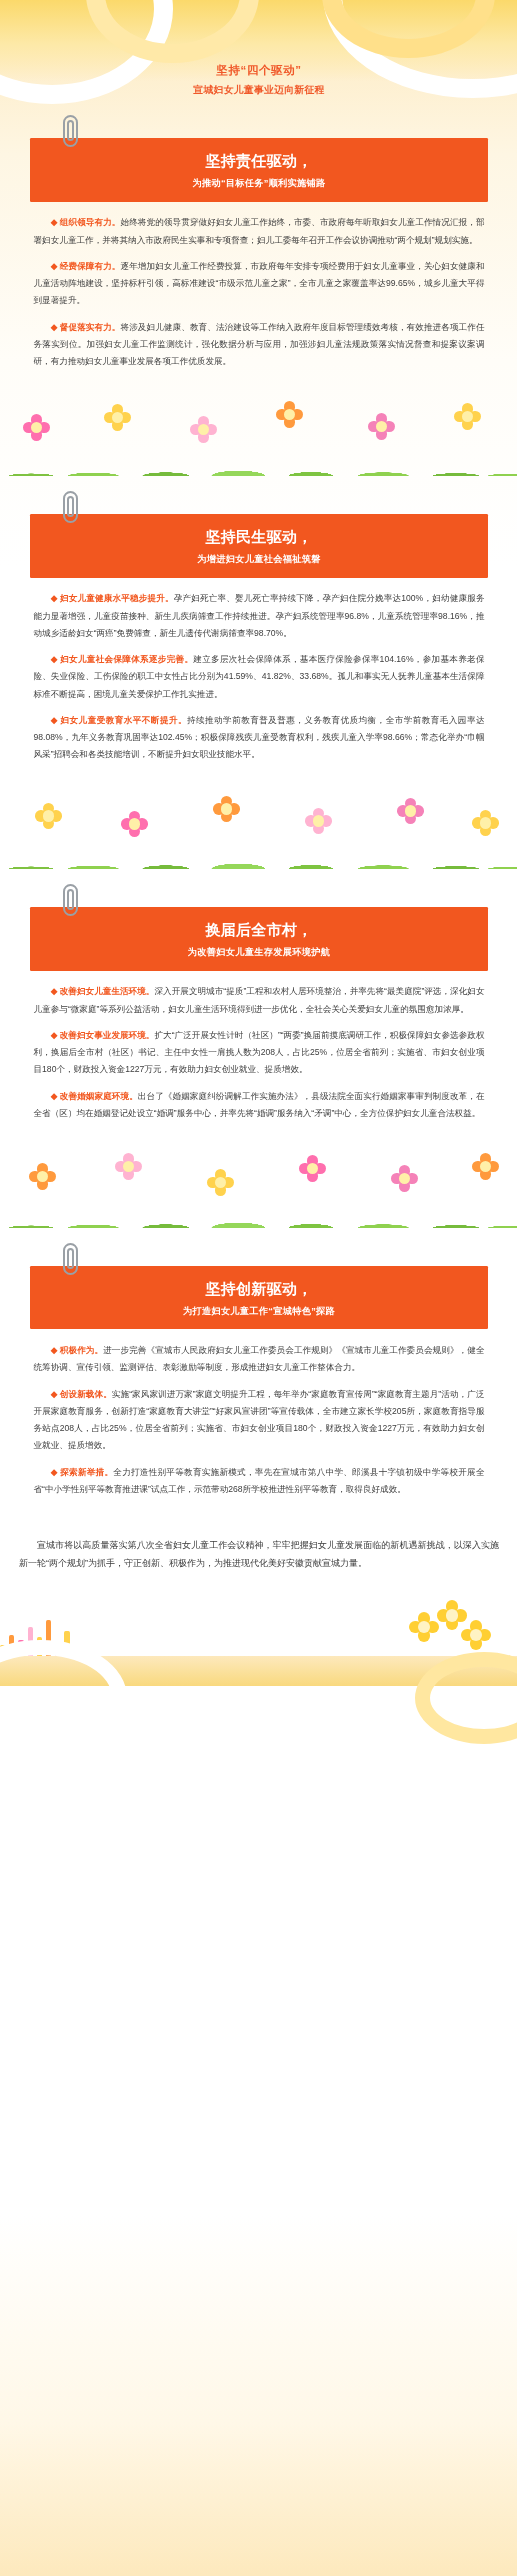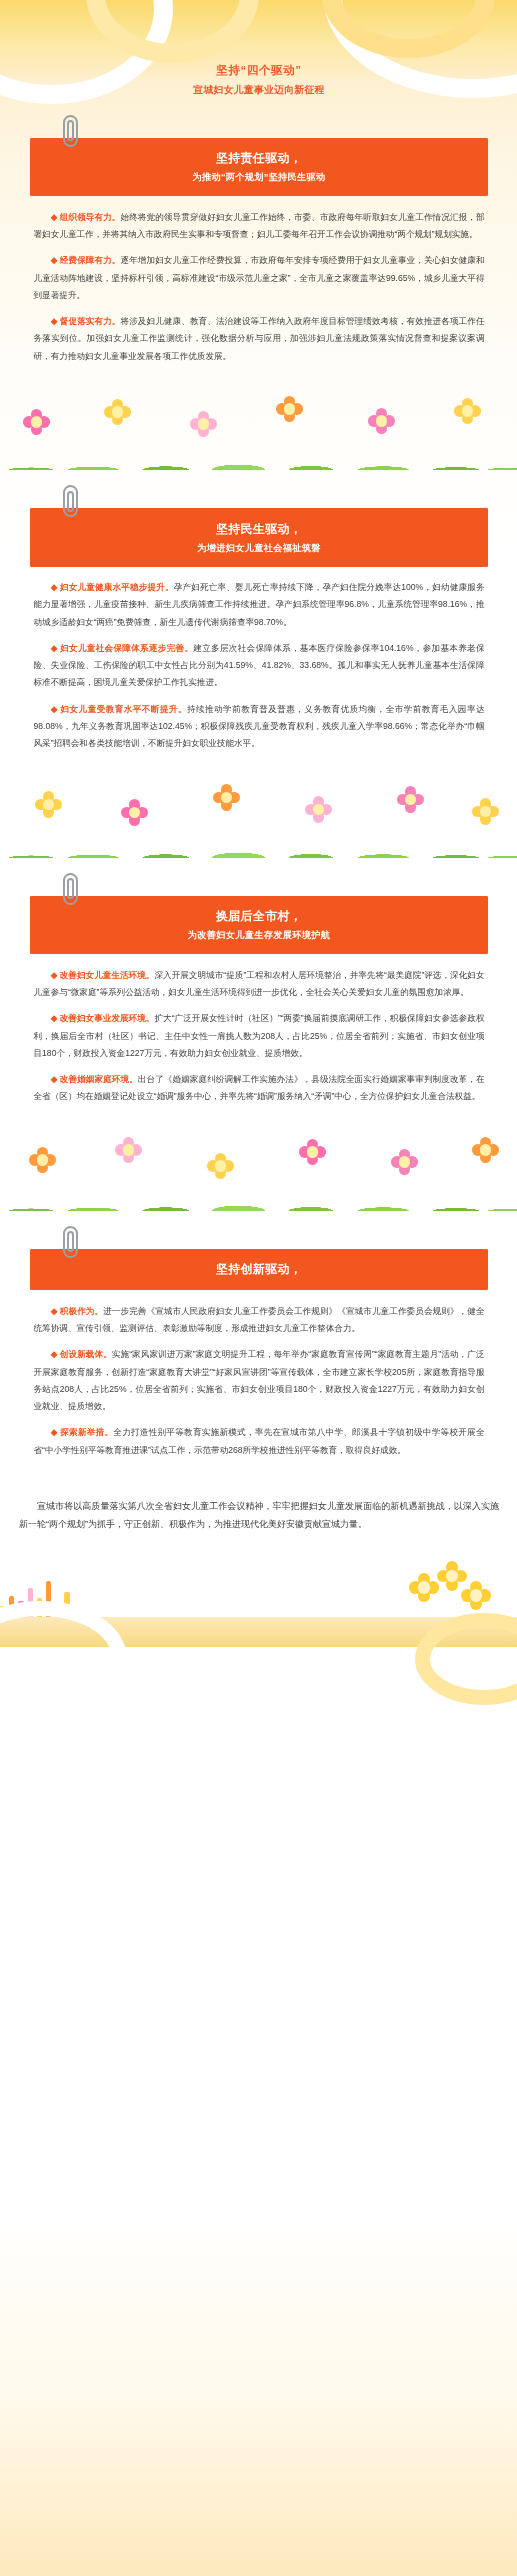--- a/index.html
+++ b/index.html
@@ -99,21 +99,21 @@
   }
 
   .banner {
     background:#f2571f;
     color:#fff;
     text-align:center;
     padding:9.2px 5.8px 9.8px 5.8px;
     border-radius:1.2px;
     margin-top:-7px;
   }
-  .banner .b1 { font-size:12px; font-weight:bold; line-height:1.85; letter-spacing:0.3px; }
+  .banner .b1 { font-size:15px; font-weight:bold; line-height:1.85; letter-spacing:0.3px; }
   .banner .b2 { font-size:9.2px; font-weight:bold; line-height:1.85; letter-spacing:0.3px; }
 
   .body-block {
     padding:12.7px 3.5px 5.8px 3.5px;
   }
   .item { margin-bottom:9.2px; }
   .item p {
     font-size:8.6px;
     line-height:2.0;
     color:#3d3d3d;
@@ -224,21 +224,21 @@
 
     <div class="section">
       <div class="clip-wrap">
         <div class="clip">
           <div class="outer"></div>
             <div class="inner"></div>
         </div>
       </div>
       <div class="banner">
         <div class="b1">坚持责任驱动，</div>
-        <div class="b2">为推动“两个规划”坚持民生驱动</div>
+        <div class="b2">为推动“目标任务”顺利实施铺路</div>
       </div>
       <div class="body-block">
         <div class="item">
           <p><span class="dia">◆</span>
              <span class="lead">组织领导有力。</span><span>始终将党的领导贯穿做好妇女儿童工作始终，市委、市政府每年听取妇女儿童工作情况汇报，部署妇女儿童工作，并将其纳入市政府民生实事和专项督查；妇儿工委每年召开工作会议协调推动“两个规划”规划实施。</span></p>
         </div>
         <div class="item">
           <p><span class="dia">◆</span>
              <span class="lead">经费保障有力。</span><span>逐年增加妇女儿童工作经费投算，市政府每年安排专项经费用于妇女儿童事业，关心妇女健康和儿童活动阵地建设，坚持标杆引领，高标准建设“市级示范儿童之家”，全市儿童之家覆盖率达99.65%，城乡儿童大平得到显著提升。</span></p>
         </div>
@@ -443,20 +443,21 @@
 
     <div class="section">
       <div class="clip-wrap">
         <div class="clip">
           <div class="outer"></div>
             <div class="inner"></div>
         </div>
       </div>
       <div class="banner">
         <div class="b1">坚持创新驱动，</div>
+        <div class="b2">为打造妇女儿童工作“宣城特色”探路</div>
       </div>
       <div class="body-block">
         <div class="item">
           <p><span class="dia">◆</span>
              <span class="lead">积极作为。</span><span>进一步完善《宣城市人民政府妇女儿童工作委员会工作规则》《宣城市儿童工作委员会规则》，健全统筹协调、宣传引领、监测评估、表彰激励等制度，形成推进妇女儿童工作整体合力。</span></p>
         </div>
         <div class="item">
           <p><span class="dia">◆</span>
              <span class="lead">创设新载体。</span><span>实施“家风家训进万家”家庭文明提升工程，每年举办“家庭教育宣传周”“家庭教育主题月”活动，广泛开展家庭教育服务，创新打造“家庭教育大讲堂”“好家风宣讲团”等宣传载体，全市建立家长学校205所，家庭教育指导服务站点208人，占比25%，位居全省前列；实施省、市妇女创业项目180个，财政投入资金1227万元，有效助力妇女创业就业、提质增效。</span></p>
         </div>

